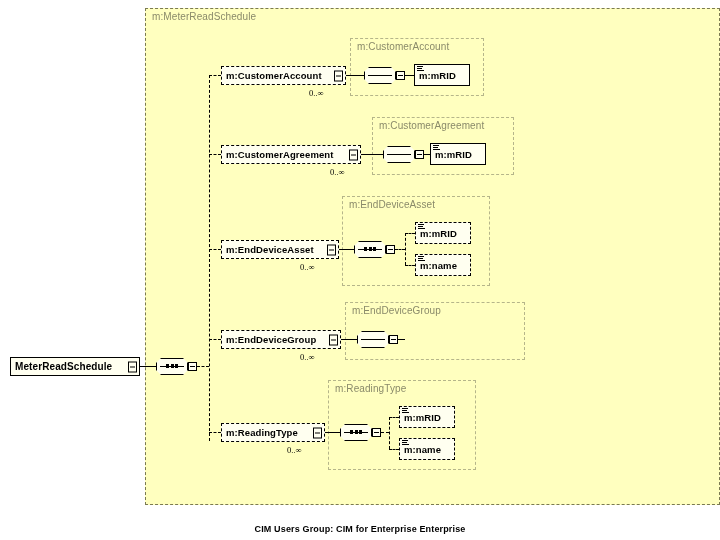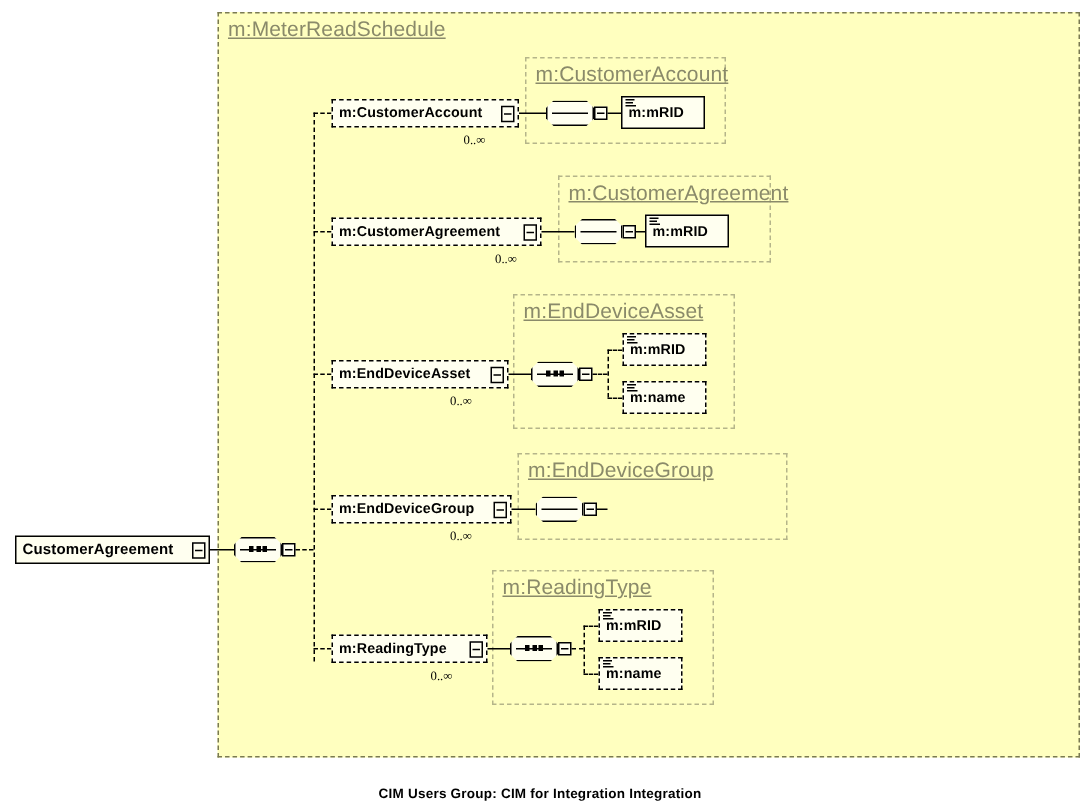--- a/index.html
+++ b/index.html
@@ -30,25 +30,24 @@
     box-sizing: border-box;
   }
   .group-inner {
     position: absolute;
     border: 1px dashed #b5b58a;
     box-sizing: border-box;
     background: transparent;
   }
   .group-label {
     position: absolute;
-    font-size: 14px;
+    font-size: 10px;
     color: #8a8a6a;
     white-space: nowrap;
     letter-spacing: .1px;
-    text-decoration: underline;
   }
 
   
   .node {
     position: absolute;
     box-sizing: border-box;
     background: #fffff0;
     height: 19px;
     display: flex;
     align-items: center;
@@ -207,21 +206,21 @@
 </head>
 <body>
 
 <div id="canvas">
 
   <div class="group-outer" style="left:145px; top:8px; width:575px; height:497px;"></div>
   <div class="group-label" style="left:152px; top:11px;">m:MeterReadSchedule</div>
 
   <div class="node node-solid node-root" style="left:10px; top:357px; width:130px;">
     <div class="shadow"></div>
-    <span class="node-label">CustomerAgreement</span>
+    <span class="node-label">MeterReadSchedule</span>
     <span class="toggle"></span>
   </div>
 
   <div class="hline" style="left:140px; top:366px; width:16px;"></div>
 
   <div class="seq" style="left:156px; top:358px;">
     <span class="oct-shadow"></span>
     <span class="oct"></span>
     <span class="bar"></span>
     <span class="dot d1"></span>
@@ -411,15 +410,15 @@
   <div class="node node-dashed has-marker" style="left:399px; top:438px; width:56px; height:22px;">
     <div class="shadow"></div>
     <span class="type-marker">
         <i></i>
         <i></i>
         <i></i>
       </span>
     <span class="node-label">m:name</span>
   </div>
 
-  <div id="footer" style="top:524px;">CIM Users Group: CIM for Integration Integration</div>
+  <div id="footer" style="top:524px;">CIM Users Group: CIM for Enterprise Enterprise</div>
 
 </div>
 
 </body></html>

